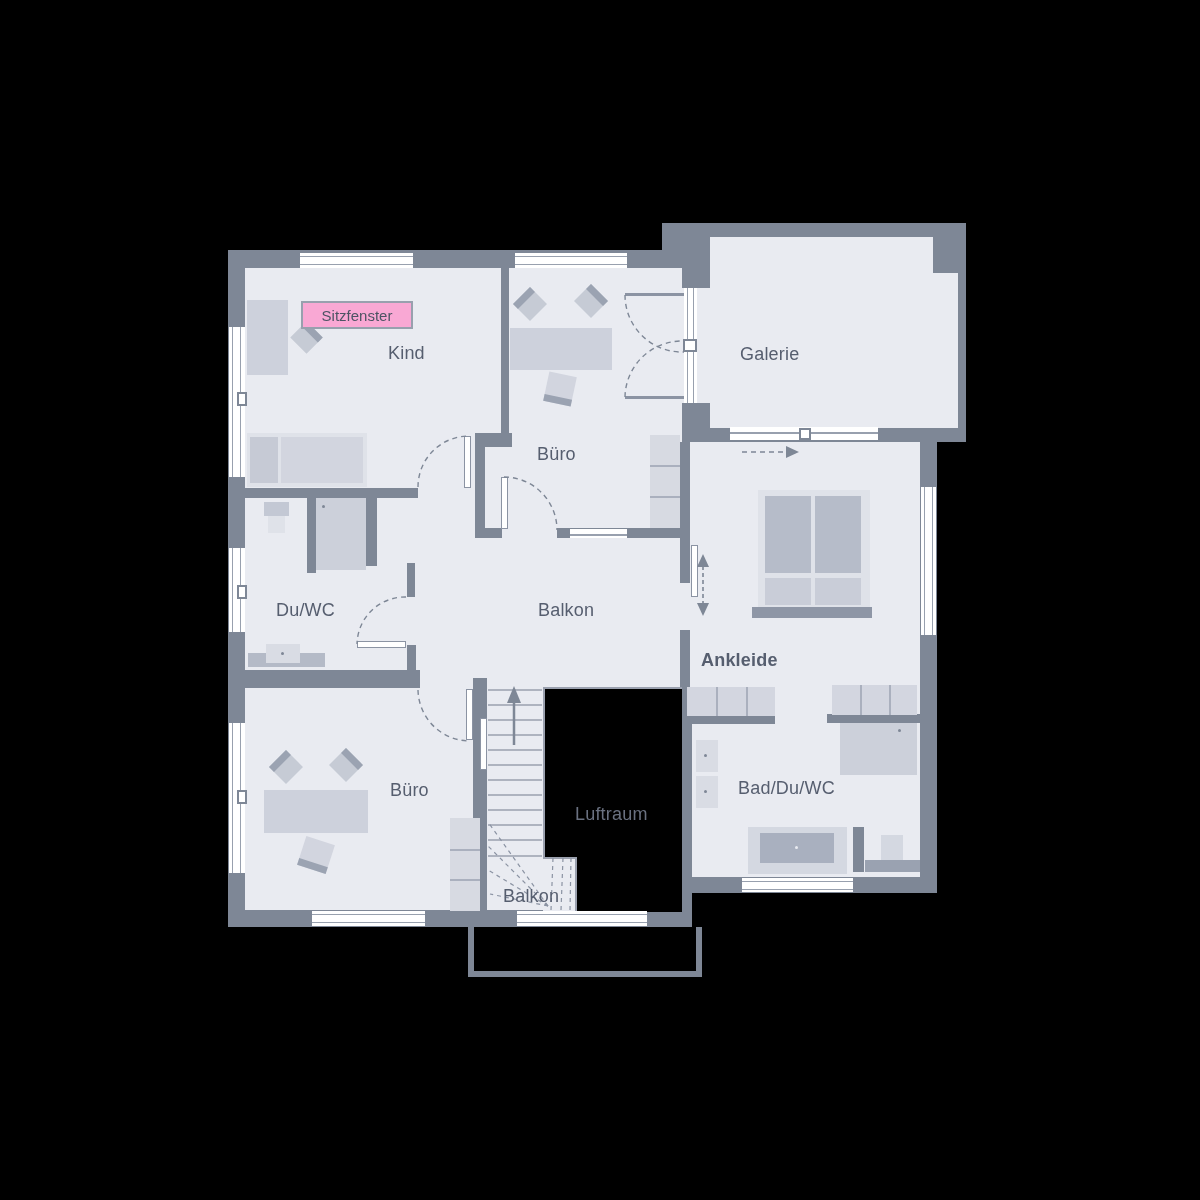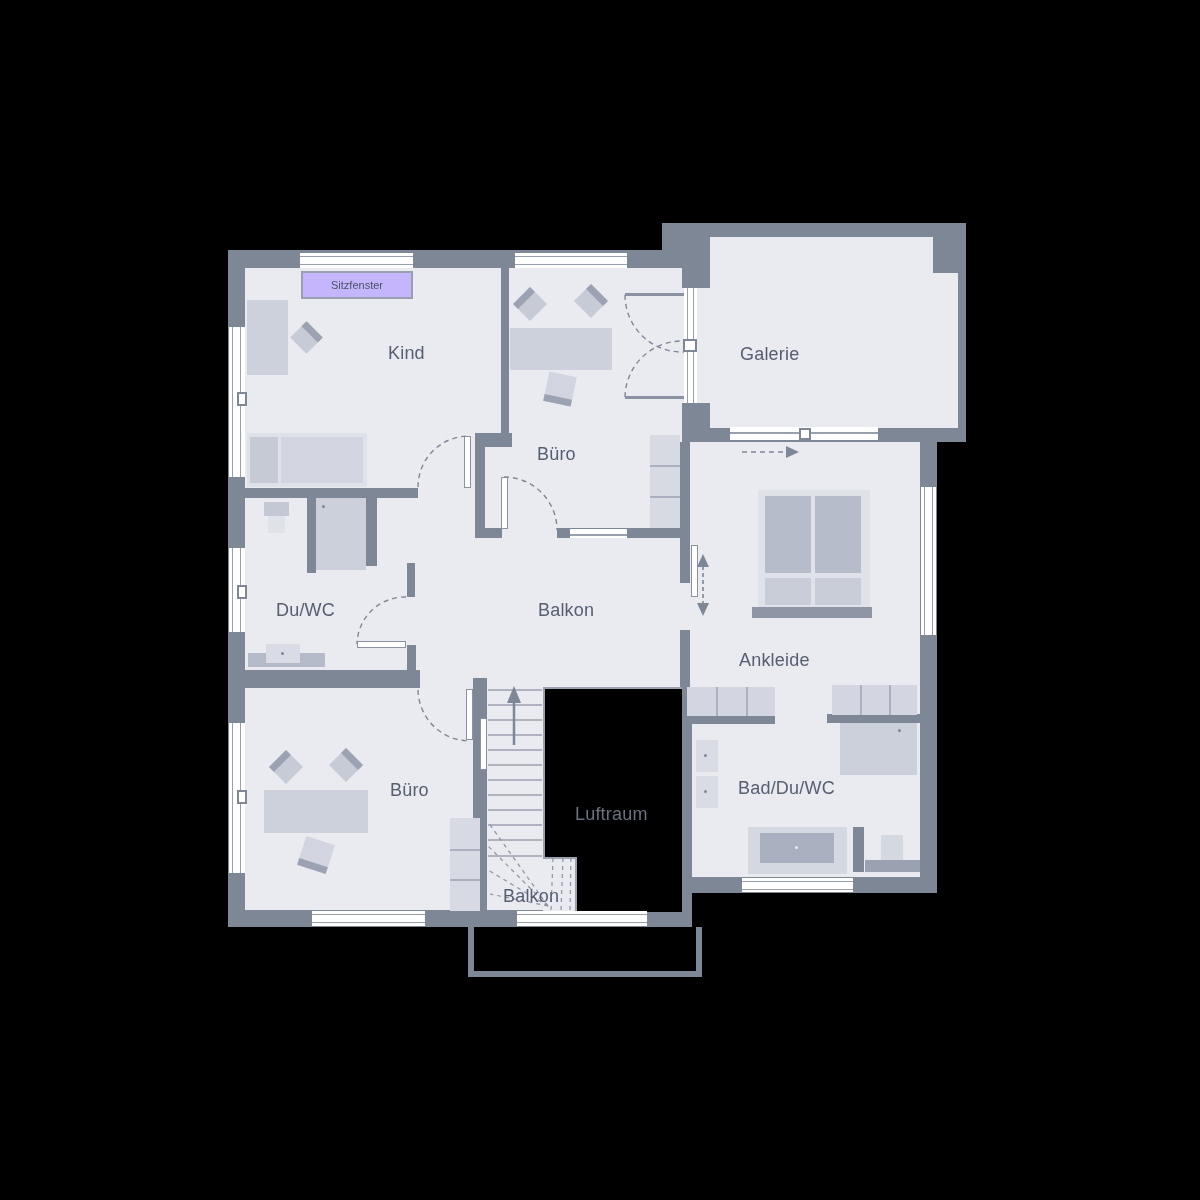--- a/index.html
+++ b/index.html
@@ -18,22 +18,22 @@
   .furn-m{position:absolute;background:#cdd1dc;}
   .furn-d{position:absolute;background:#9ba3b2;}
   .dot{position:absolute;width:3px;height:3px;border-radius:50%;background:#7e8796;}
   .chair{position:absolute;background:#c6cbd5;}
   .chair .band{position:absolute;left:0;right:0;top:0;height:7px;background:#9ba3b2;}
   .chair .bandb{position:absolute;left:0;right:0;bottom:0;height:7px;background:#9ba3b2;}
   .lbl{position:absolute;color:#565e6f;font-size:18px;white-space:nowrap;letter-spacing:0.2px;}
   .lbl-dark{position:absolute;color:#6a7180;font-size:18px;white-space:nowrap;letter-spacing:0.2px;}
   .dv-h{position:absolute;left:0;right:0;height:2px;background:#aab0be;}
   .dv-v{position:absolute;top:0;bottom:0;width:2px;background:#aab0be;}
-  .callout{position:absolute;background:#c4b5fd;border:2px solid #98a0ae;box-sizing:border-box;
-           display:flex;align-items:center;justify-content:center;color:#4d5464;font-size:11px;}
+  .callout{position:absolute;background:#f9a8d4;border:2px solid #98a0ae;box-sizing:border-box;
+           display:flex;align-items:center;justify-content:center;color:#4d5464;font-size:15px;margin-top:30px;}
   svg{position:absolute;left:0;top:0;pointer-events:none;}
 </style>
 </head>
 <body>
 
 <div id="stage">
 
   <div class="floor" style="left:245px;top:268px;width:675px;height:642px;"></div>
   <div class="floor" style="left:690px;top:237px;width:268px;height:191px;"></div>
 
@@ -231,19 +231,19 @@
   </svg>
 
   <div class="callout" style="left:301px;top:271px;width:112px;height:28px;">
     <span>Sitzfenster</span>
   </div>
   <div class="lbl" style="left:388px;top:343px;">Kind</div>
   <div class="lbl" style="left:537px;top:444px;">Büro</div>
   <div class="lbl" style="left:740px;top:344px;">Galerie</div>
   <div class="lbl" style="left:276px;top:600px;">Du/WC</div>
   <div class="lbl" style="left:538px;top:600px;">Balkon</div>
-  <div class="lbl" style="left:739px;top:650px;">Ankleide</div>
+  <div class="lbl" style="left:701px;top:650px;font-weight:bold;">Ankleide</div>
   <div class="lbl" style="left:390px;top:780px;">Büro</div>
   <div class="lbl-dark" style="left:575px;top:780px;margin-top:24px;">Luftraum</div>
   <div class="lbl" style="left:738px;top:778px;">Bad/Du/WC</div>
   <div class="lbl" style="left:503px;top:886px;">Balkon</div>
 
 </div>
 
 </body></html>

